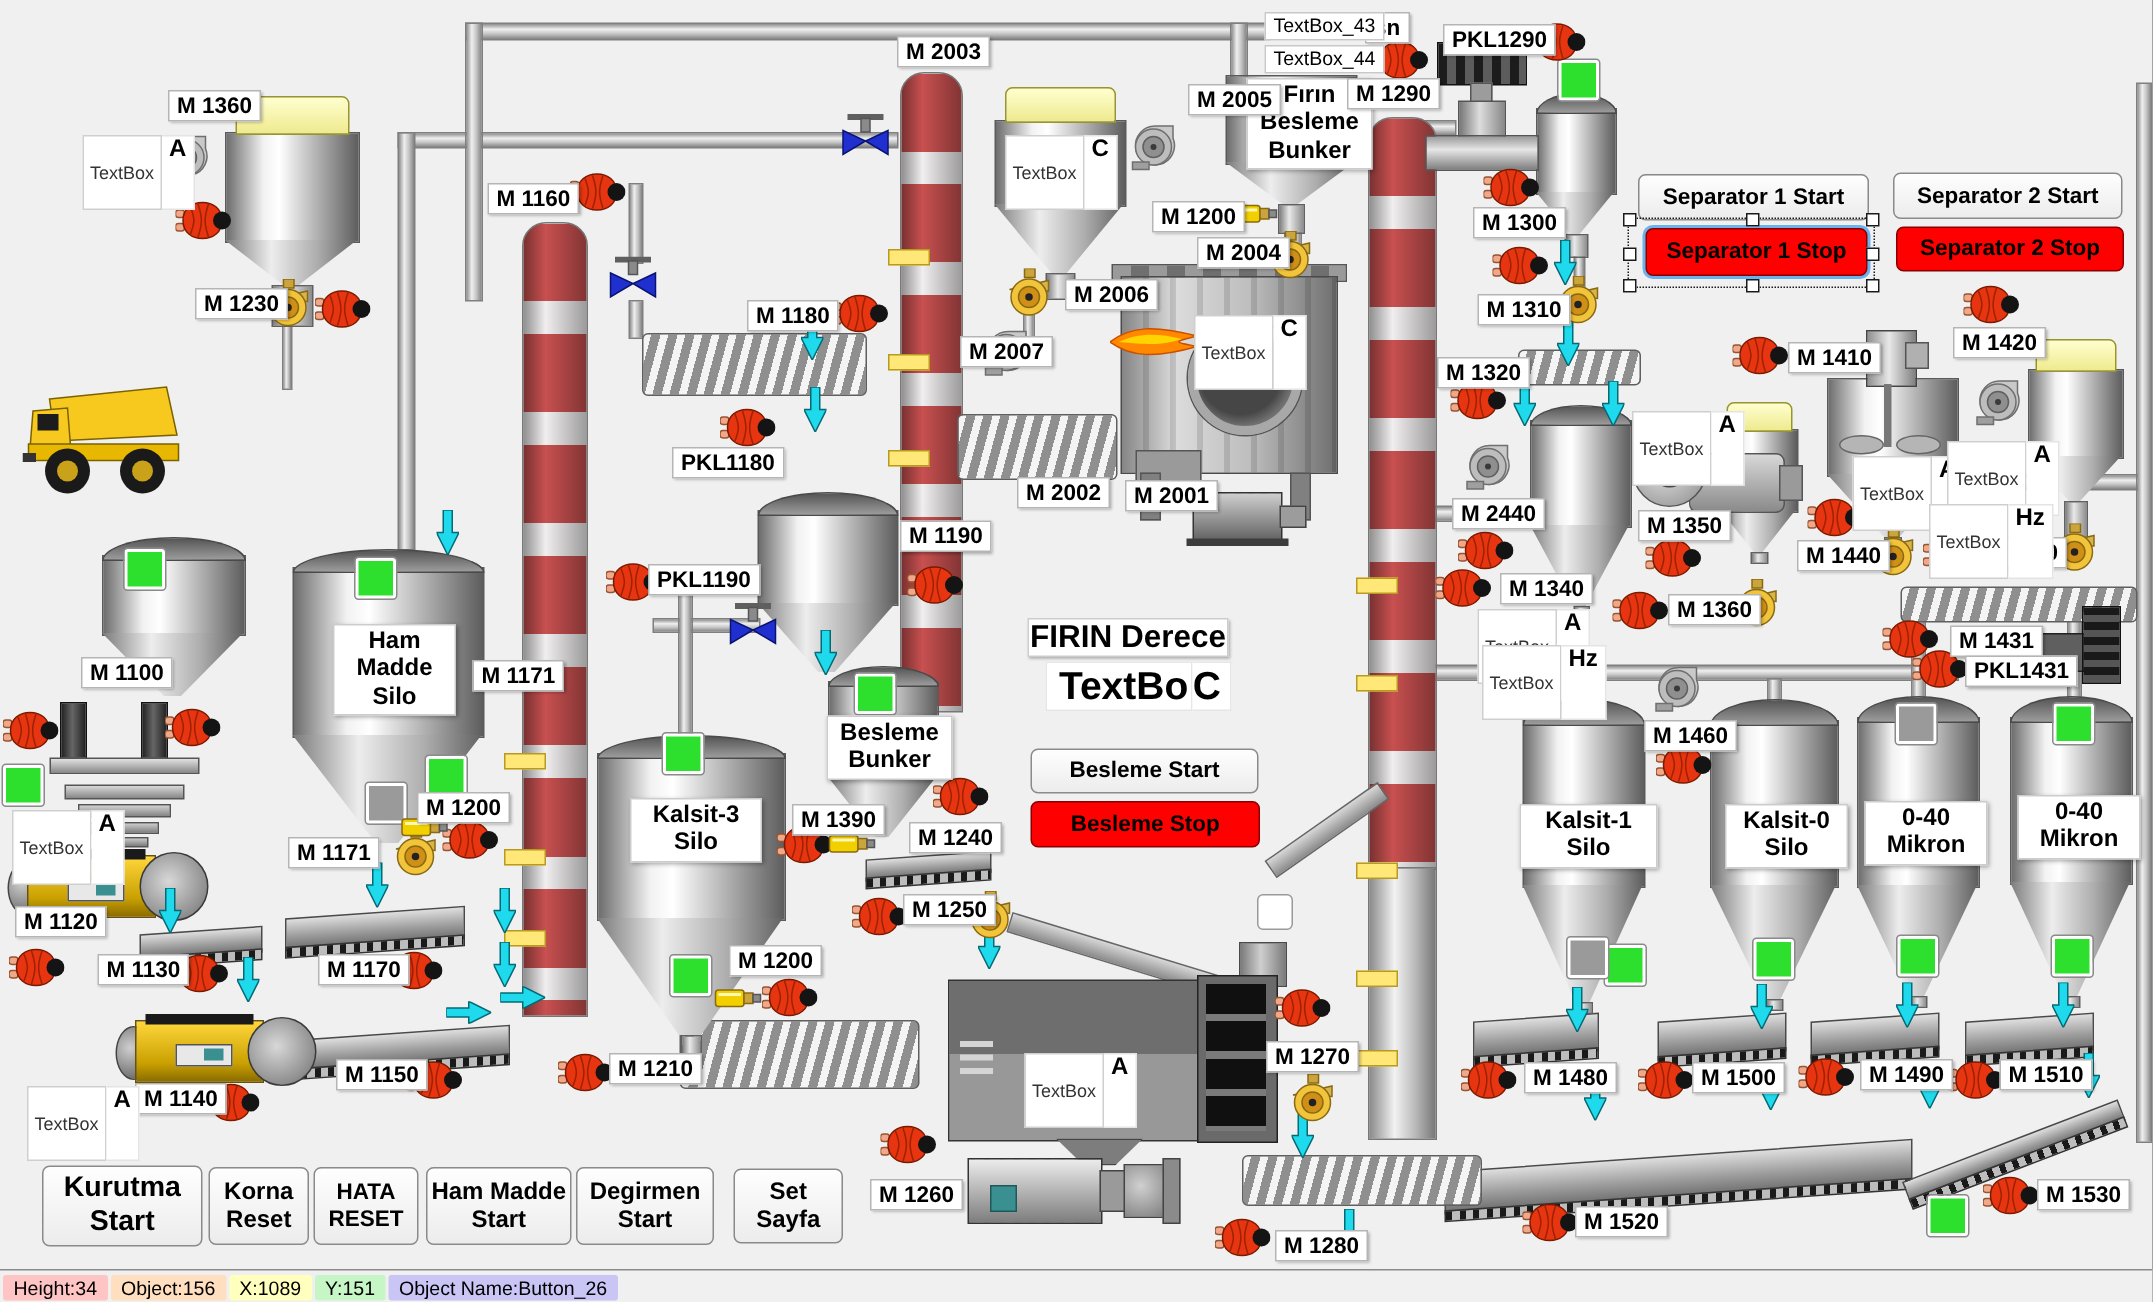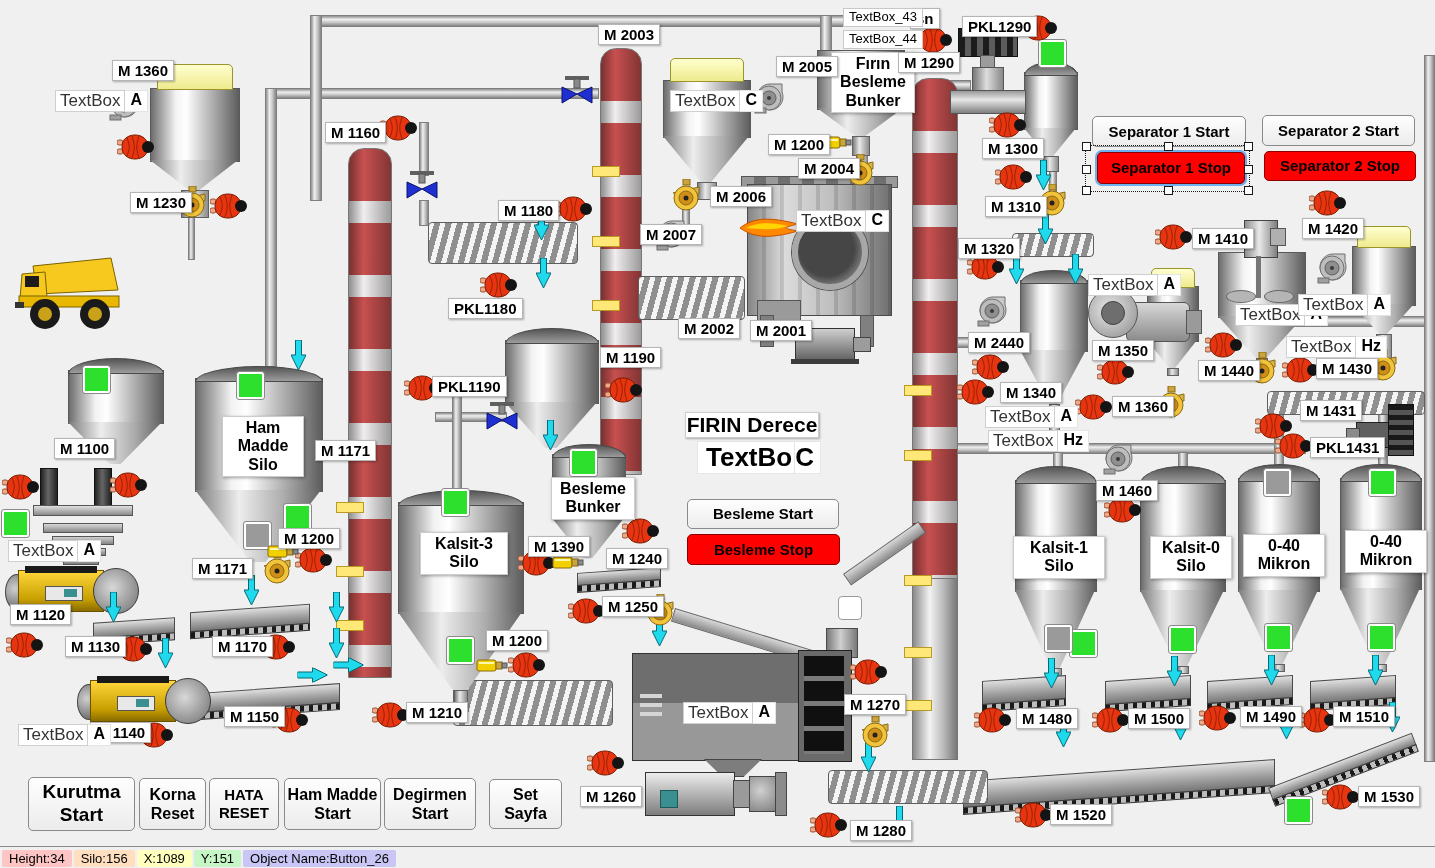--- a/index.html
+++ b/index.html
@@ -2,21 +2,21 @@
 <html><head>
 <meta charset="utf-8">
 <style>
   html,body{margin:0;padding:0;background:#666;}
   #screen{position:relative;width:1435px;height:868px;background:#f0f0f0;
     font-family:"Liberation Sans",sans-serif;overflow:hidden;}
   .lbl{position:absolute;background:#fff;border:1px solid #b5b5b5;box-shadow:1px 1px 2px rgba(0,0,0,.3);
     padding:1px 5px;font-weight:bold;font-size:15px;color:#000;white-space:nowrap;z-index:30;line-height:1.15;}
   .lbl.plain{font-weight:normal;font-size:13px;box-shadow:none;border-color:#c8c8c8;}
   .vlbl{position:absolute;display:flex;align-items:stretch;z-index:30;}
-  .vlbl .pfx{background:#fff;border:1px solid #cfcfcf;font-size:17px;padding:0 4px;color:#333;}
+  .vlbl .pfx{background:#fff;border:1px solid #cfcfcf;font-size:12px;padding:17px 4px;color:#333;}
   .vlbl .unit{background:#fff;font-weight:bold;font-size:16px;padding:0 5px;border:1px solid #e4e4e4;border-left:none;}
   .silo-lbl{position:absolute;background:#fff;border:1px solid #ccc;box-shadow:1px 1px 3px rgba(0,0,0,.35);
     font-weight:bold;font-size:16px;text-align:center;white-space:pre-line;z-index:25;padding:2px 5px;line-height:1.15;}
   .btn{position:absolute;background:linear-gradient(#fefefe,#ececec);border:1px solid #8a8a8a;border-radius:5px;
     font-weight:bold;font-size:15px;display:flex;align-items:center;justify-content:center;text-align:center;
     white-space:pre-line;z-index:40;color:#000;line-height:1.2;cursor:pointer;}
   .btn.big{font-size:19px;}
   .btn.red{background:#ff0000;border-color:#8a0000;}
   .btn.selected{box-shadow:0 0 0 2px #6cb2ef;}
   .pipe{position:absolute;background:linear-gradient(180deg,#8f8f8f,#efefef 35%,#c6c6c6 65%,#848484);border:1px solid #7f7f7f;z-index:1;}
@@ -180,21 +180,21 @@
     <div style="position:abs olute;"></div>
     <div style="position:absolute;left:3px;top:53px;width:98px;height:9px;background:linear-gradient(180deg,#e0e0e0,#8a8a8a);border:1px solid #555;"></div>
     <div style="position:absolute;left:13px;top:71px;width:78px;height:8px;background:linear-gradient(180deg,#d8d8d8,#888);border:1px solid #555;"></div>
     <div style="position:absolute;left:22px;top:84px;width:60px;height:7px;background:linear-gradient(180deg,#d0d0d0,#858585);border:1px solid #555;"></div>
     <div style="position:absolute;left:28px;top:96px;width:46px;height:6px;background:linear-gradient(180deg,#ccc,#808080);border:1px solid #555;"></div>
     <div style="position:absolute;left:33px;top:106px;width:34px;height:5px;background:linear-gradient(180deg,#c8c8c8,#7d7d7d);border:1px solid #555;"></div>
   </div>
 
   <div id="statusbar">
       <div class="sb-item" style="background: rgb(255, 196, 196);">Height:34</div>
-      <div class="sb-item" style="background: rgb(255, 223, 192);">Silo:156</div>
+      <div class="sb-item" style="background: rgb(255, 223, 192);">Object:156</div>
       <div class="sb-item" style="background: rgb(255, 255, 190);">X:1089</div>
       <div class="sb-item" style="background: rgb(198, 246, 198);">Y:151</div>
       <div class="sb-item" style="background: rgb(201, 198, 245);">Object Name:Button_26</div>
     </div>
 <div class="pipe" style="left:310px;top:15px;width:535px;height:10px;"></div>
     <div class="pipe" style="left:265px;top:88px;width:332px;height:9px;"></div>
     <div class="pipe" style="left:952px;top:443px;width:352px;height:9px;"></div>
     <div class="pipe" style="left:952px;top:337px;width:60px;height:9px;"></div>
     <div class="pipe" style="left:1293px;top:316px;width:132px;height:9px;"></div>
     <div class="pipe" style="left:435px;top:412px;width:70px;height:8px;"></div>
@@ -887,42 +887,42 @@
       </svg></div>
     <div class="arrow" style="left:341px;top:650px;width:15px;height:30px;transform:rotate(-90deg);"><svg width="15" height="30" viewBox="0 0 15 30">
         <path d="M4.5 0 h6 v15 h4.5 L7.5 30 L0 15 h4.5 z" fill="#1fd9ec" stroke="#056a74"></path>
       </svg></div>
     <div class="lbl" style="left:112px;top:60px;">M 1360</div>
     <div class="lbl" style="left:130px;top:192px;">M 1230</div>
     <div class="lbl" style="left:325px;top:122px;">M 1160</div>
     <div class="lbl" style="left:498px;top:200px;">M 1180</div>
     <div class="lbl" style="left:448px;top:298px;">PKL1180</div>
     <div class="lbl" style="left:598px;top:24px;">M 2003</div>
-    <div class="lbl" style="left:776px;top:56px;">M 2005</div>
+    <div class="lbl" style="left:792px;top:56px;">M 2005</div>
     <div class="lbl" style="left:768px;top:134px;">M 1200</div>
     <div class="lbl" style="left:798px;top:158px;">M 2004</div>
     <div class="lbl" style="left:710px;top:186px;">M 2006</div>
     <div class="lbl" style="left:640px;top:224px;">M 2007</div>
     <div class="lbl" style="left:678px;top:318px;text-align:center;">M 2002</div>
     <div class="lbl" style="left:750px;top:320px;">M 2001</div>
     <div class="lbl" style="left:910px;top:8px;">sn</div>
     <div class="lbl" style="left:898px;top:52px;">M 1290</div>
     <div class="lbl" style="left:962px;top:16px;">PKL1290</div>
     <div class="lbl" style="left:982px;top:138px;">M 1300</div>
     <div class="lbl" style="left:985px;top:196px;">M 1310</div>
     <div class="lbl" style="left:958px;top:238px;">M 1320</div>
     <div class="lbl" style="left:1192px;top:228px;">M 1410</div>
     <div class="lbl" style="left:1302px;top:218px;">M 1420</div>
     <div class="lbl" style="left:968px;top:332px;">M 2440</div>
     <div class="lbl" style="left:1000px;top:382px;">M 1340</div>
     <div class="lbl" style="left:1092px;top:340px;">M 1350</div>
     <div class="lbl" style="left:1112px;top:396px;">M 1360</div>
     <div class="lbl" style="left:1198px;top:360px;">M 1440</div>
     <div class="lbl" style="left:1316px;top:358px;">M 1430</div>
-    <div class="lbl" style="left:1300px;top:400px;text-align:center;">M 1431</div>
+    <div class="lbl" style="left:1300px;top:417px;text-align:center;">M 1431</div>
     <div class="lbl" style="left:1310px;top:437px;">PKL1431</div>
     <div class="lbl" style="left:1096px;top:480px;">M 1460</div>
     <div class="lbl" style="left:10px;top:438px;margin-left:44px;">M 1100</div>
     <div class="lbl" style="left:315px;top:440px;">M 1171</div>
     <div class="lbl" style="left:278px;top:528px;">M 1200</div>
     <div class="lbl" style="left:192px;top:558px;">M 1171</div>
     <div class="lbl" style="left:432px;top:376px;">PKL1190</div>
     <div class="lbl" style="left:600px;top:347px;">M 1190</div>
     <div class="lbl" style="left:528px;top:536px;">M 1390</div>
     <div class="lbl" style="left:606px;top:548px;">M 1240</div>

